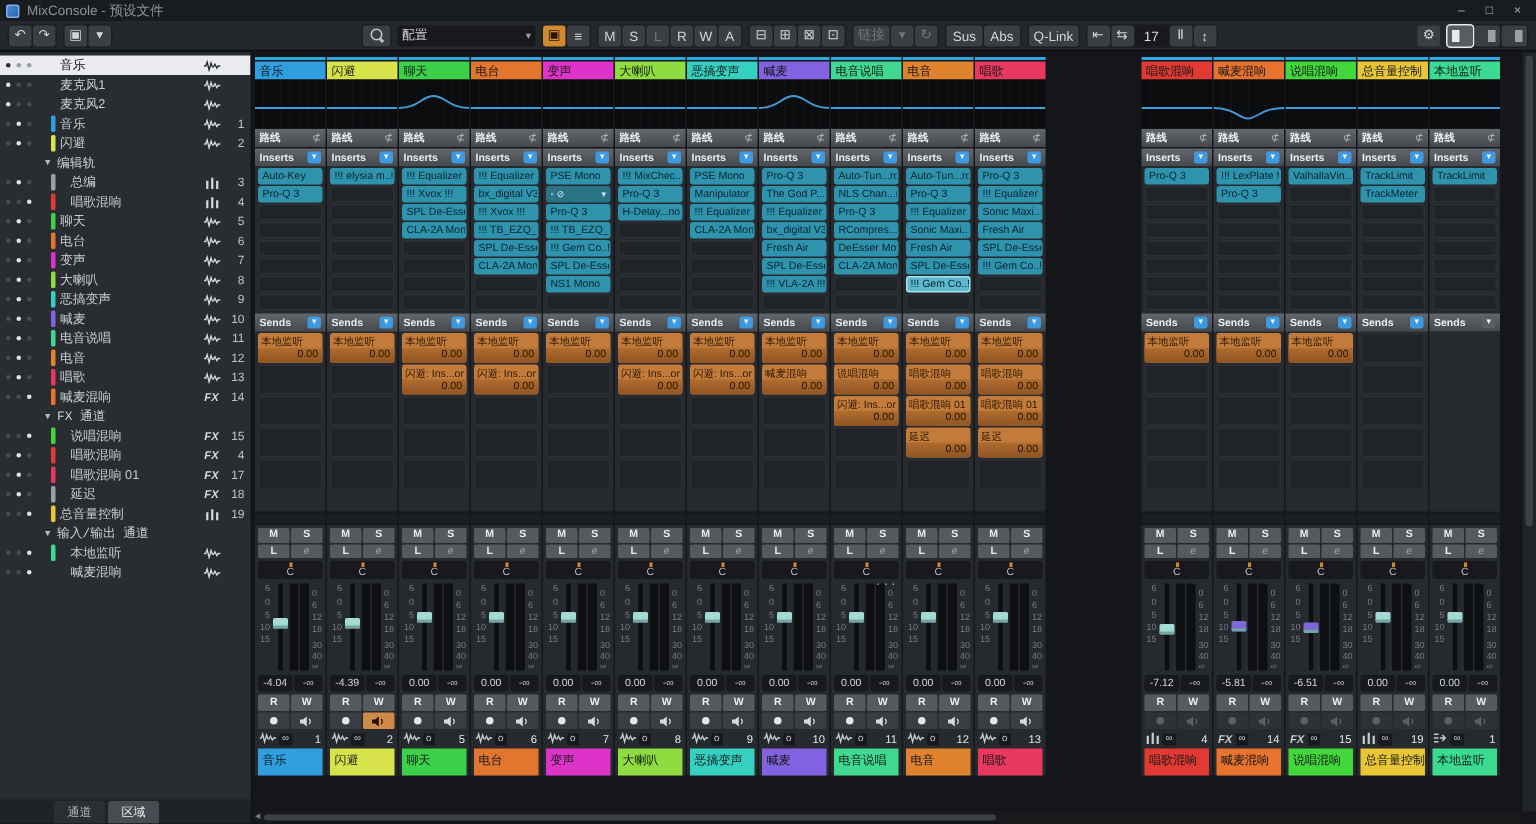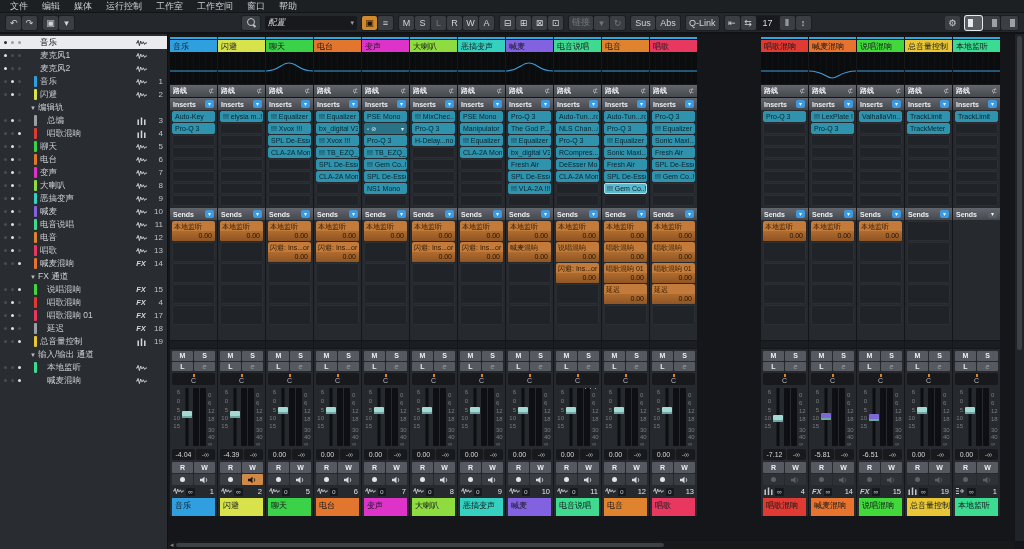--- a/index.html
+++ b/index.html
@@ -24,21 +24,21 @@
   .toolbar { height:21px; background:#24272b; border-bottom:2px solid #101214; display:flex; align-items:center;
     padding:0 5px; gap:4px; }
   .tgrp { display:flex; gap:1px; background:#1c1f22; padding:1px; border-radius:3px; align-items:center; }
   .tbtn { height:14px; min-width:15px; background:#3b3f44; border-radius:2px; display:inline-flex;
     align-items:center; justify-content:center; font-size:9px; color:#d2d5d8; padding:0 3px; }
   .tbtn.orange { background:#d28a2e; color:#241403; }
   .tbtn.dim { color:#73777c; }
   .tbtn.wide { min-width:24px; }
   .tsp { flex:0 0 158px; }
   .config-box { display:flex; align-items:center; background:#17191c; border-radius:2px; height:14px; width:92px;
-    padding:0 3px; gap:3px;font-style:italic; }
+    padding:0 3px; gap:3px; }
   .config-box .cfg-label { font-size:8.5px; color:#d2d5d8; flex:1; }
   .config-box .cfg-caret { font-size:7px; color:#9ca0a5; }
   .val-box { height:14px; width:22px; background:#17191c; border-radius:2px; color:#d8dbde; font-size:9px;
     display:inline-flex; align-items:center; justify-content:center; }
   .tright { margin-left:auto; display:flex; gap:4px; align-items:center; }
   .pane-btn { width:17px; height:14px; background:#3b3f44; border-radius:2px; position:relative; }
   .pane-btn::after { content:""; position:absolute; top:3px; bottom:3px; left:3px; width:5px; background:#9ca1a6; }
   .pane-btn.right::after { left:auto; right:3px; }
   .pane-btn.active { background:#585d63; box-shadow:0 0 0 1px #e8eaec; }
   .pane-btn.active::after { background:#e8eaec; }
@@ -65,21 +65,21 @@
   .dot-i { width:3px; height:3px; border-radius:50%; background:#494d52; }
   .dot-i.on { background:#e0e3e6; }
   .sb-row.selected .dot-i { background:#9aa0a6; } .sb-row.selected .dot-i.on { background:#2a2d31; }
   .cbar { width:3px; height:11px; border-radius:1px; margin:0 3px; flex:none; }
   .sb-name { flex:1; white-space:nowrap; overflow:hidden; }
   .sb-name.childname { padding-left:7px; }
   .sb-ico { width:14px; text-align:center; color:#d6d9dc; font-size:7px; flex:none; }
   .sb-ico svg { display:block; margin:0 auto; }
   .fx-txt { font-weight:bold; font-size:7.5px; font-style:italic; }
   .sb-num { width:15px; text-align:right; color:#c0c3c7; font-size:8px; flex:none; }
-  .sb-row.folder { color:#cdd0d4; }
+  .sb-row.folder { color:#cdd0d4;font-family:Liberation Mono, monospace; }
   .sb-caret { width:8px; margin-left:26px; color:#b8bcc0; font-size:6px; flex:none; }
   .sb-bottom { height:16px; background:#1f2226; display:flex; align-items:flex-end; padding-left:36px; gap:2px; }
 
   
   .mixer { flex:1; position:relative; background:#141619; overflow:hidden; }
   .strips { position:absolute; top:0; left:0; right:10px; bottom:8px; display:flex; align-items:flex-start;
     padding:3px 0 0 2px; overflow:hidden; }
   .zone-gap { width:63px; flex:none; }
   .strip { width:47px; flex:none; margin-right:1px; display:flex; flex-direction:column; }
 
@@ -161,31 +161,30 @@
   .hscroll { position:absolute; left:0; right:10px; bottom:0; height:8px; background:#17191b; display:flex;
     align-items:center; gap:2px; padding:0 2px; }
   .hthumb { height:4px; width:58%; background:#3d4146; border-radius:2px; }
   .harrow { font-size:7px; color:#7b7f84; line-height:8px; }
 </style>
 </head>
 <body>
 
 <div class="window">
 
+  <div class="titlebar">
+    <span class="app-ico"></span>
+    <span class="title-text">MixConsole - 预设文件</span>
+    <span class="win-btns">
+        <span class="win-btn">–</span>
+        <span class="win-btn">□</span>
+        <span class="win-btn">×</span>
+      </span>
+  </div>
 
-  <div class="menubar">
-      <span class="menu-item">文件</span>
-      <span class="menu-item">编辑</span>
-      <span class="menu-item">媒体</span>
-      <span class="menu-item">运行控制</span>
-      <span class="menu-item">工作室</span>
-      <span class="menu-item">工作空间</span>
-      <span class="menu-item">窗口</span>
-      <span class="menu-item">帮助</span>
-    </div>
 
   <div class="toolbar">
     <span class="tgrp">
       <span class="tbtn">↶</span>
       <span class="tbtn">↷</span>
     </span>
     <span class="tgrp">
       <span class="tbtn">▣</span>
       <span class="tbtn">▾</span>
     </span>
@@ -595,20 +594,24 @@
             <span class="cbar" style="background:transparent"></span>
             <span class="sb-name childname">喊麦混响</span>
             <span class="sb-ico">
               <svg width="11" height="8" viewBox="0 0 11 8">
                 <path d="M0 4 h1.2 l0.9-2.6 1.3 5.2 1.3-4.6 0.9 2.6 h0.8 l0.9-1.8 1.3 2.6 0.9-1.4 h1.5" stroke="currentColor" stroke-width="0.9" fill="none"></path>
               </svg>
             </span>
             <span class="sb-num"></span>
           </div>
         </div>
+      <div class="sb-bottom" id="sb-bottom">
+          <span class="sb-tab">通道</span>
+          <span class="sb-tab active">区域</span>
+        </div>
     </aside>
 
     <div class="mixer">
       <div class="strips" id="strips">
           <div class="strip">
             <div class="s-topline"></div>
             <div class="s-header" style="background:#2f9fe0">
               <span>音乐</span>
             </div>
             <div class="s-curve">

